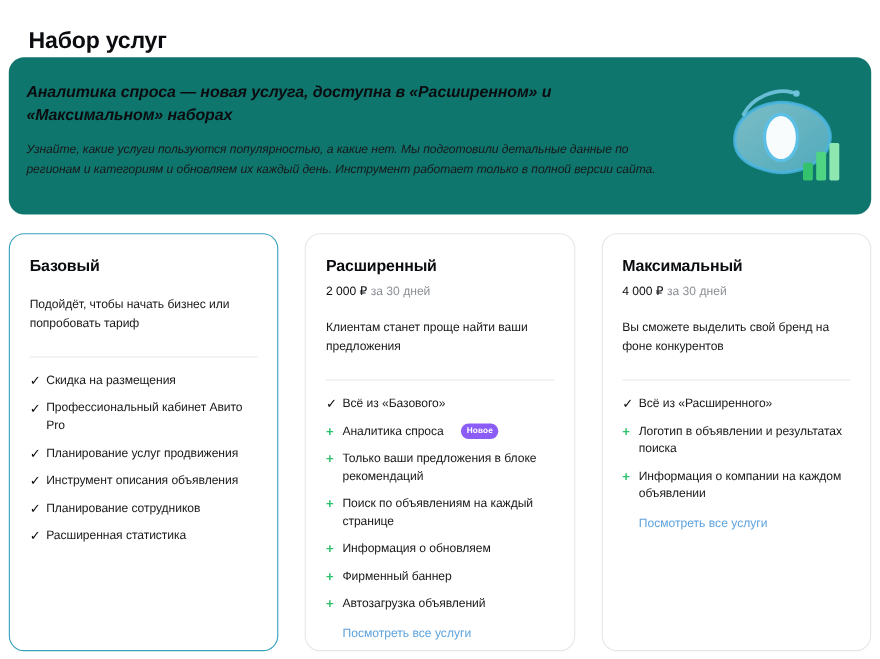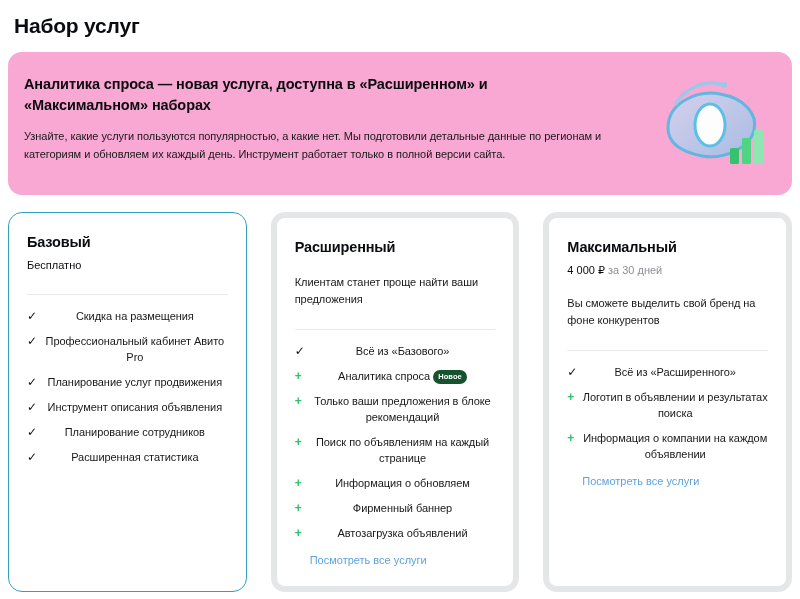--- a/index.html
+++ b/index.html
@@ -15,43 +15,44 @@
     background: #ffffff;
     font-family: "Liberation Sans", "DejaVu Sans", sans-serif;
     color: #0a0c0f;
     -webkit-font-smoothing: antialiased;
   }
 
   .page {
     position: relative;
     width: 724px;
     height: 599px;
-    padding: 0;
+    padding: 12px;
   }
 
   
   .page-title {
     font-size: 21px;
     font-weight: 700;
     letter-spacing: -0.2px;
     color: #0a0c0f;
     padding: 12px 0 0 14px;
     line-height: 28px;
   }
 
   
   .promo {
     position: absolute;
     left: 8px;
     top: 52px;
     width: 784px;
     height: 143px;
-    background: #f9a8d4;
+    background: #0f766e;
     border-radius: 14px;
     overflow: hidden;
+    font-style: italic;
   }
 
   .promo-text {
     position: absolute;
     left: 16px;
     top: 22px;
     width: 590px;
   }
 
   .promo-heading {
@@ -85,21 +86,21 @@
     top: 212px;
     width: 784px;
     height: 380px;
     display: flex;
     gap: 24px;
   }
 
   .card {
     flex: 1 1 0;
     background: #ffffff;
-    border: 6px solid #ef4444;
+    border: 1px solid #ef4444;
     border-radius: 14px;
     padding: 20px 18px 16px 18px;
     position: relative;
   }
 
   .card.highlight {
     border: 1.4px solid #35a0bd;
   }
 
   .card-name {
@@ -155,27 +156,27 @@
     flex: 0 0 auto;
     width: 15px;
     font-size: 12px;
     line-height: 16px;
     text-align: left;
   }
 
   .feature .mark.check { color: #0a0c0f; }
   .feature .mark.plus  { color: #2ec06c; font-weight: 600; }
 
-  .feature .label { flex: 1 1 auto; text-align: center; }
+  .feature .label { flex: 1 1 auto; }
 
   .badge-new {
     display: inline-block;
     vertical-align: 1px;
-    margin-left: 3px;
-    background: #14532d;
+    margin-left: 16px;
+    background: #8b5cf6;
     color: #ffffff;
     font-size: 7.5px;
     line-height: 11px;
     font-weight: 600;
     padding: 1px 5px 1.5px 5px;
     border-radius: 7px;
     letter-spacing: 0.1px;
     white-space: nowrap;
   }
 
@@ -220,21 +221,21 @@
         <rect x="88" y="60" width="9" height="26" rx="1.5" fill="#4fd483"></rect>
         <rect x="100" y="52" width="9" height="34" rx="1.5" fill="#8ee6b0"></rect>
       </svg>
     </div>
   </section>
 
   <div class="cards">
 
   <div class="card highlight" style="border-color: rgb(53, 160, 189);">
         <div class="card-name">Базовый</div>
-        <div class="card-price"><span class="amount">Бесплатно</span></div>
+        <div class="card-desc">Подойдёт, чтобы начать бизнес или попробовать тариф</div>
         <div class="divider"></div>
         <ul class="features">
           <li class="feature">
             <span class="mark check">✓</span>
             <span class="label"><span>Скидка на размещения</span></span>
           </li>
           <li class="feature">
             <span class="mark check">✓</span>
             <span class="label"><span>Профессиональный кабинет Авито Pro</span></span>
           </li>
@@ -249,21 +250,21 @@
           <li class="feature">
             <span class="mark check">✓</span>
             <span class="label"><span>Планирование сотрудников</span></span>
           </li>
           <li class="feature">
             <span class="mark check">✓</span>
             <span class="label"><span>Расширенная статистика</span></span>
           </li>
         </ul>
       </div>
-      <div class="card" style="border-color: rgb(229, 230, 232);"><div class="card-name">Расширенный</div><div class="card-desc">Клиентам станет проще найти ваши предложения</div><div class="divider"></div><ul class="features">
+      <div class="card" style="border-color: rgb(229, 230, 232);"><div class="card-name">Расширенный</div><div class="card-price"><span class="amount">2 000 ₽</span> <span class="period">за 30 дней</span></div><div class="card-desc">Клиентам станет проще найти ваши предложения</div><div class="divider"></div><ul class="features">
           <li class="feature">
             <span class="mark check">✓</span>
             <span class="label"><span>Всё из «Базового»</span></span>
           </li>
           <li class="feature">
             <span class="mark plus">+</span>
             <span class="label"><span>Аналитика спроса</span><span class="badge-new">Новое</span></span>
           </li>
           <li class="feature">
             <span class="mark plus">+</span>

